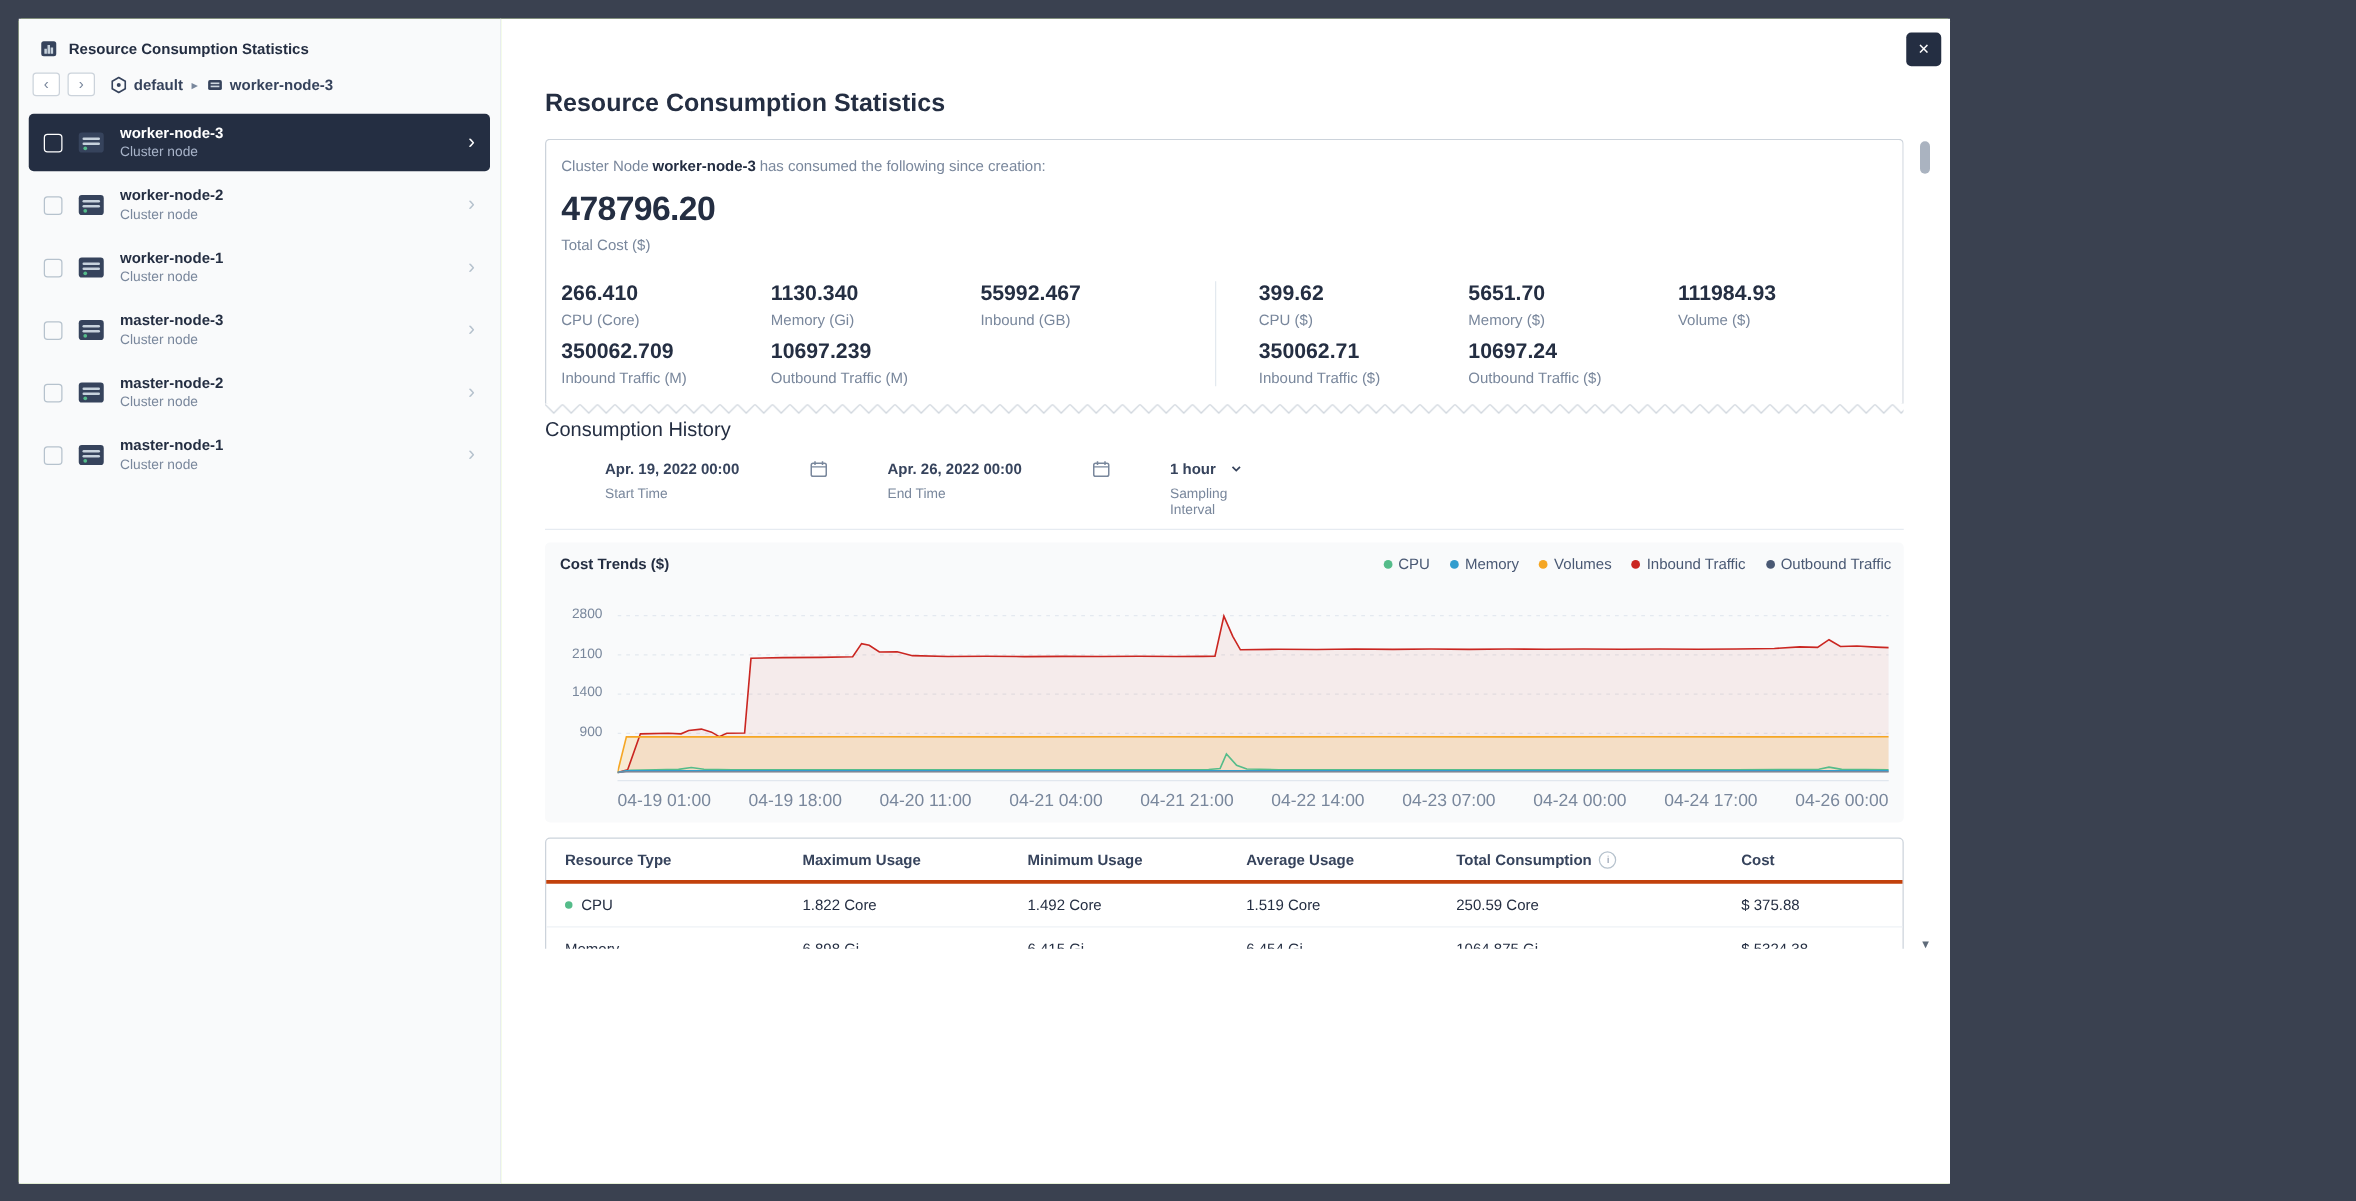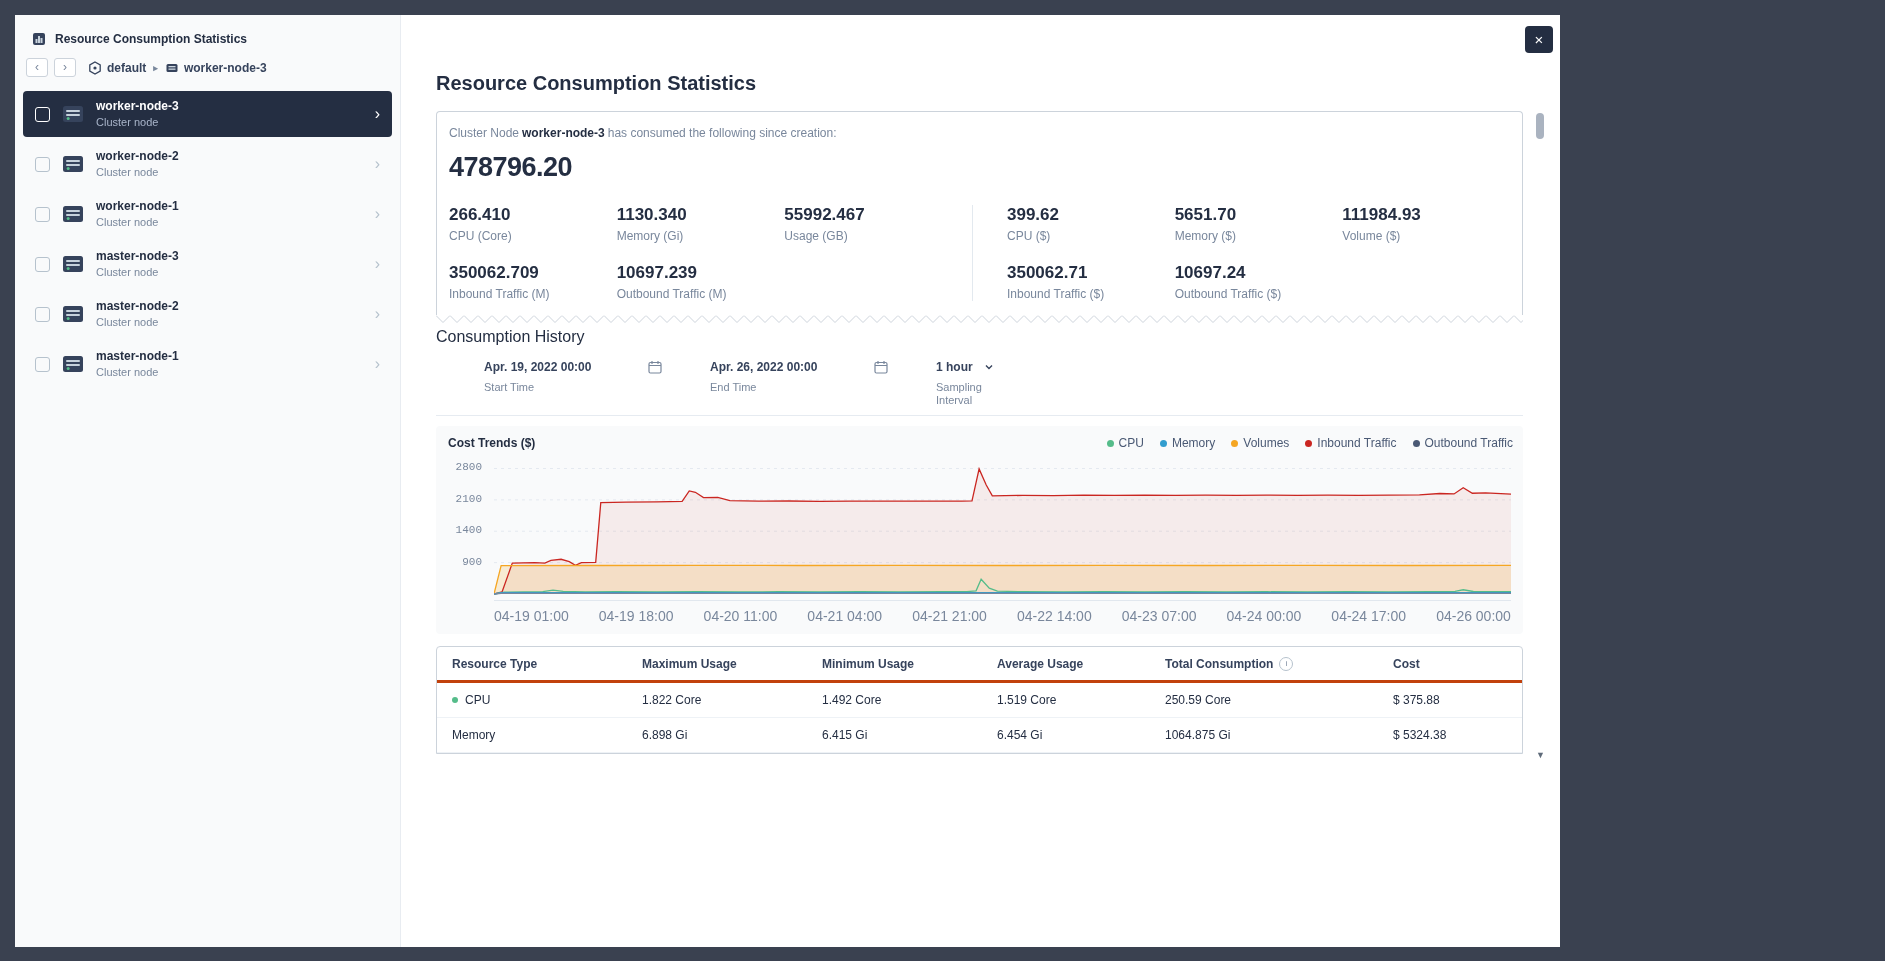--- a/index.html
+++ b/index.html
@@ -46,21 +46,21 @@
     color:#fff;font-size:15px;line-height:27px;text-align:center;padding:0;cursor:pointer;z-index:6;}
   .main-viewport{height:744px;overflow:hidden;padding:0 37px 0 35px;}
   .page-title{margin:57px 0 16px 0;font-size:20px;font-weight:700;color:#242e42;}
   
   .ticket{border:1px solid #ccd3db;border-bottom:none;border-radius:4px 4px 0 0;padding:14px 12px 14px 12px;}
   .ticket-intro{font-size:12px;color:#79879c;}
   .ticket-intro b{color:#242e42;font-weight:700;margin:0 3px;}
   .total-value{margin-top:12px;font-size:27px;font-weight:700;color:#242e42;letter-spacing:-0.5px;}
   .total-label{margin-top:6px;font-size:12px;color:#79879c;}
   .stats-wrap{display:flex;margin-top:22px;}
-  .stat-group{flex:1;display:grid;grid-template-columns:repeat(3,1fr);row-gap:20px;}
+  .stat-group{flex:1;display:grid;grid-template-columns:repeat(3,1fr);row-gap:8px;}
   .stat-group.left{padding-right:20px;}
   .stat-group.right{border-left:1px solid #e3e9ef;padding-left:34px;}
   .stat .v{font-size:17px;font-weight:700;color:#242e42;}
   .stat .l{font-size:12px;color:#79879c;margin-top:4px;}
   .zigzag{display:block;}
   
   .history-title{margin:4px 0 0 0;font-size:16px;font-weight:400;color:#242e42;}
   .controls{display:flex;align-items:flex-start;margin-top:14px;padding-bottom:8px;border-bottom:1px solid #e6ebf1;}
   .billing-label{flex:1;font-size:12px;color:#79879c;padding-top:4px;}
   .picker{margin-left:48px;display:flex;flex-direction:column;align-items:flex-start;cursor:pointer;}
@@ -68,21 +68,21 @@
   .picker.sampling .val-row{width:auto;gap:10px;}
   .picker .val{font-size:12px;font-weight:600;color:#36435c;}
   .picker .lab{font-size:11px;color:#79879c;margin-top:7px;line-height:13px;max-width:56px;}
   
   .chart-panel{margin-top:10px;background:#f9fafb;border-radius:4px;padding:10px 10px 10px 12px;}
   .chart-header{display:flex;justify-content:space-between;align-items:center;}
   .chart-title{font-size:12px;font-weight:700;color:#242e42;}
   .legend{display:flex;align-items:center;gap:16px;}
   .legend-item{display:flex;align-items:center;gap:5px;font-size:12px;color:#4a5974;cursor:pointer;}
   .legend-dot{width:7px;height:7px;border-radius:50%;}
-  .chart-body{position:relative;height:142px;margin-top:8px;font-family:Liberation Mono, monospace;}
+  .chart-body{position:relative;height:142px;margin-top:24px;}
   #y-labels{position:absolute;left:0;top:0;bottom:0;width:38px;}
   .y-tick{position:absolute;right:4px;font-size:11px;color:#79879c;text-align:right;}
   #chart-plot{position:absolute;left:46px;right:2px;top:0;height:142px;border-bottom:1px solid #e1e7ee;}
   #x-labels{display:flex;justify-content:space-between;margin:8px 2px 0 46px;font-size:14px;color:#79879c;}
   
   .table-wrap{margin-top:12px;border:1px solid #ccd3db;border-radius:4px 4px 0 0;}
   .tgrid{display:grid;grid-template-columns:190px 180px 175px 168px 228px 1fr;align-items:center;}
   .t-head{height:33px;border-bottom:3px solid #c2410c;}
   .th{font-size:12px;font-weight:700;color:#36435c;padding-left:15px;display:flex;align-items:center;gap:6px;}
   .trow{height:34px;border-bottom:1px solid #eef2f6;}
@@ -241,33 +241,34 @@
     <button class="close-btn">×</button>
 
     <div class="main-viewport">
       <h1 class="page-title">Resource Consumption Statistics</h1>
 
       <section class="ticket">
         <div class="ticket-intro">
           <span>Cluster Node</span><b>worker-node-3</b><span>has consumed the following since creation:</span>
         </div>
         <div class="total-value">478796.20</div>
+        <div class="total-label">Total Cost ($)</div>
         <div class="stats-wrap">
           <div class="stat-group left" id="usage-stats">
               <div class="stat">
                 <div class="v">266.410</div>
                 <div class="l">CPU (Core)</div>
               </div>
               <div class="stat">
                 <div class="v">1130.340</div>
                 <div class="l">Memory (Gi)</div>
               </div>
               <div class="stat">
                 <div class="v">55992.467</div>
-                <div class="l">Usage (GB)</div>
+                <div class="l">Inbound (GB)</div>
               </div>
               <div class="stat">
                 <div class="v">350062.709</div>
                 <div class="l">Inbound Traffic (M)</div>
               </div>
               <div class="stat">
                 <div class="v">10697.239</div>
                 <div class="l">Outbound Traffic (M)</div>
               </div>
             </div>

